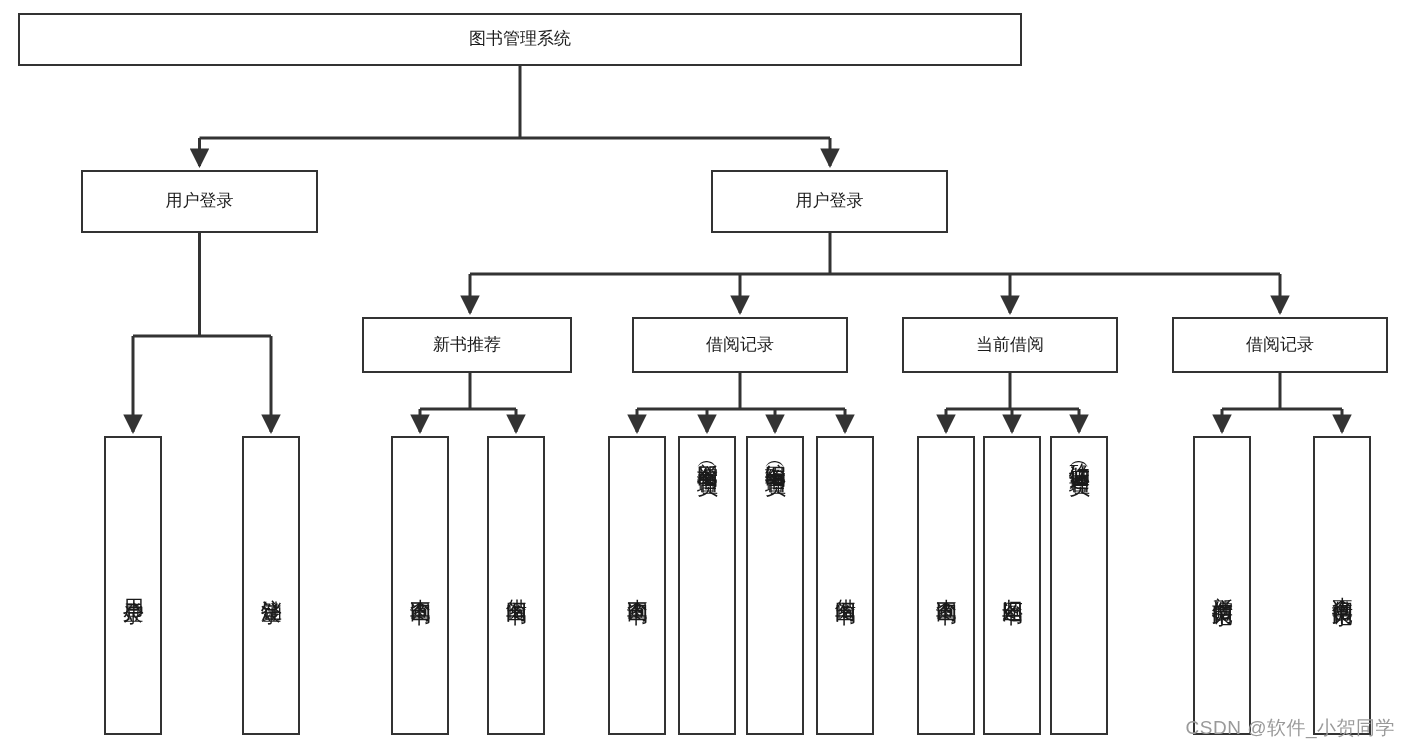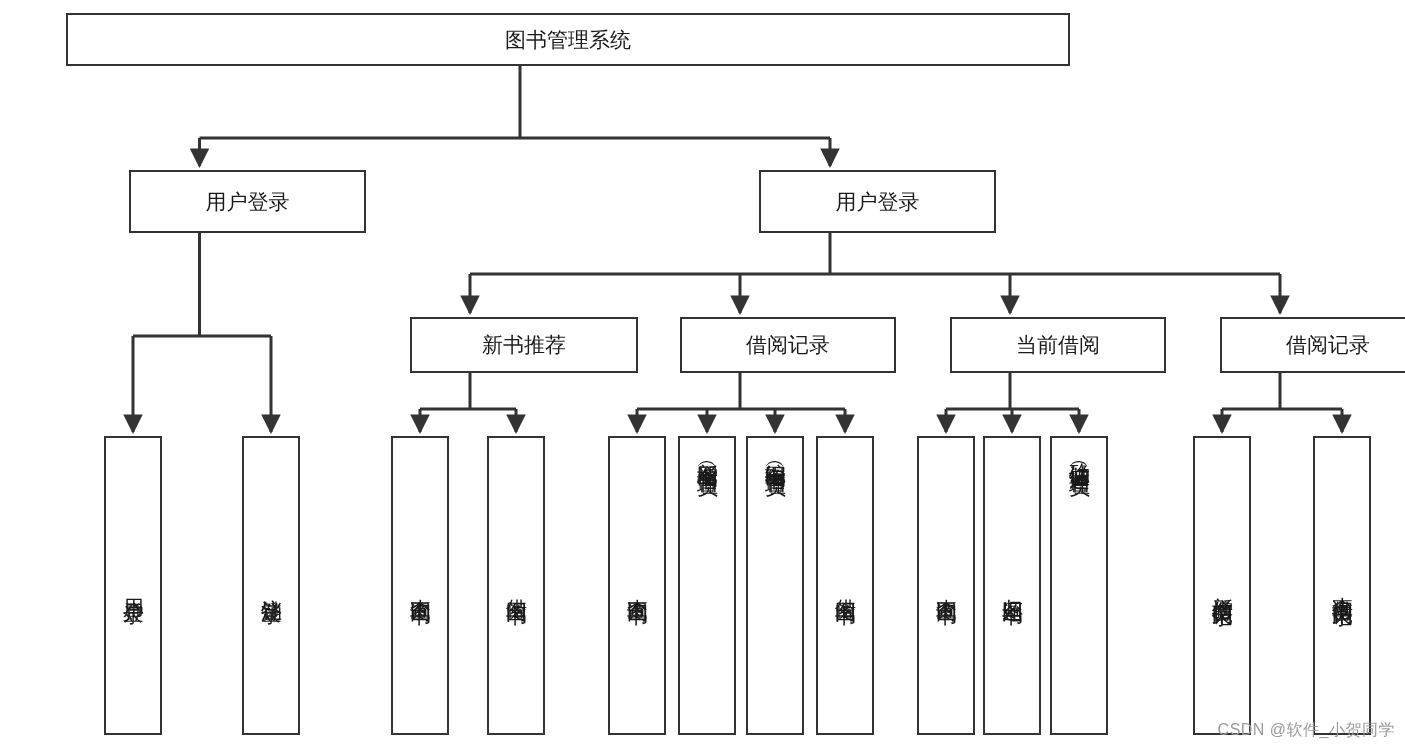--- a/index.html
+++ b/index.html
@@ -26,24 +26,23 @@
     position: absolute;
     box-sizing: border-box;
     border: 2px solid #333333;
     background: #ffffff;
     display: flex;
     align-items: center;
     justify-content: center;
     color: #1a1a1a;
   }
   .node-h {
-    font-size: 21px;
+    font-size: 17px;
     line-height: 1.2;
     white-space: nowrap;
-    margin-left: 48px;
   }
   .node-v {
     align-items: flex-start;
     justify-content: center;
     padding-top: 8px;
   }
   .vtext {
     writing-mode: vertical-rl;
     text-orientation: upright;
     font-size: 21px;
@@ -53,21 +52,21 @@
     white-space: nowrap;
   }
   .node-v.center-pack {
     align-items: center;
     padding-top: 0;
   }
   #watermark {
     position: absolute;
     right: 10px;
     bottom: 6px;
-    font-size: 16px;
+    font-size: 19px;
     color: #9a9a9a;
     letter-spacing: 0.5px;
     white-space: nowrap;
     pointer-events: none;
   }
 </style>
 </head>
 <body>
 
 <div id="canvas">
@@ -126,21 +125,21 @@
     <span>图书管理系统</span>
   </div>
 
   <div class="node node-h" id="node-l2-0" style="left: 81px; top: 170px; width: 237px; height: 63px;">
     <span>用户登录</span>
   </div>
   <div class="node node-h" id="node-l2-1" style="left: 711px; top: 170px; width: 237px; height: 63px;">
     <span>用户登录</span>
   </div>
 
-  <div class="node node-h" id="node-l3-0" style="left: 362px; top: 317px; width: 228px; height: 56px; justify-content: center;">
+  <div class="node node-h" id="node-l3-0" style="left: 362px; top: 317px; width: 210px; height: 56px; justify-content: center;">
     <span>新书推荐</span>
   </div>
   <div class="node node-h" id="node-l3-1" style="left: 632px; top: 317px; width: 216px; height: 56px;">
     <span>借阅记录</span>
   </div>
   <div class="node node-h" id="node-l3-2" style="left: 902px; top: 317px; width: 216px; height: 56px;">
     <span>当前借阅</span>
   </div>
   <div class="node node-h" id="node-l3-3" style="left: 1172px; top: 317px; width: 216px; height: 56px;">
     <span>借阅记录</span>

